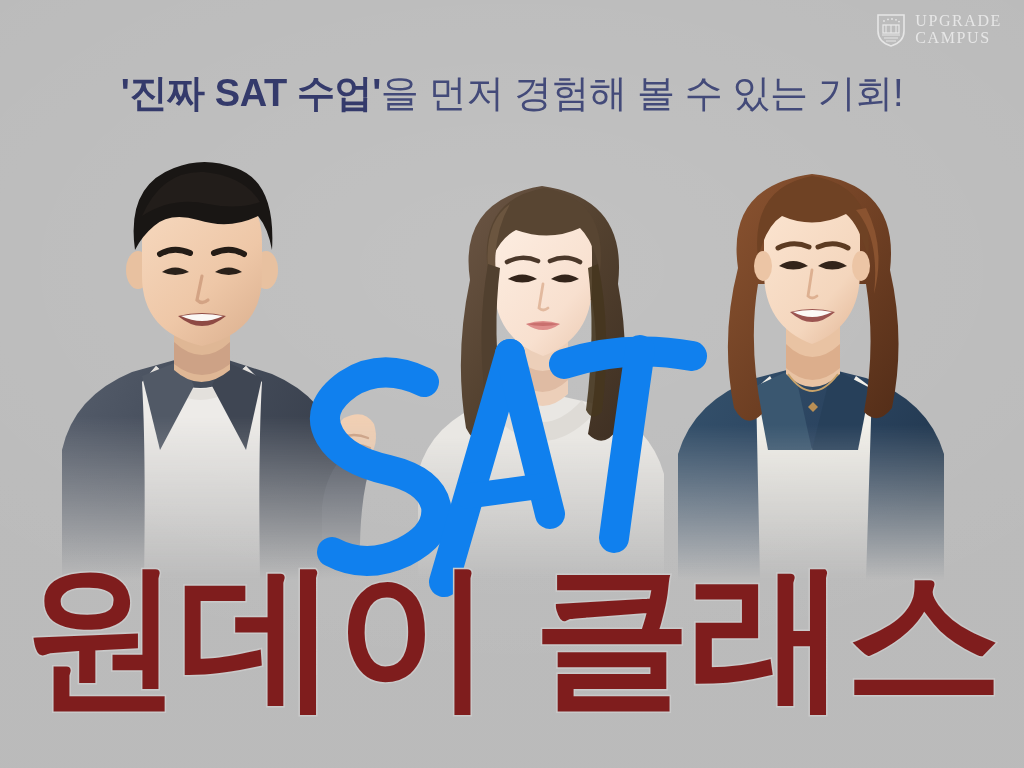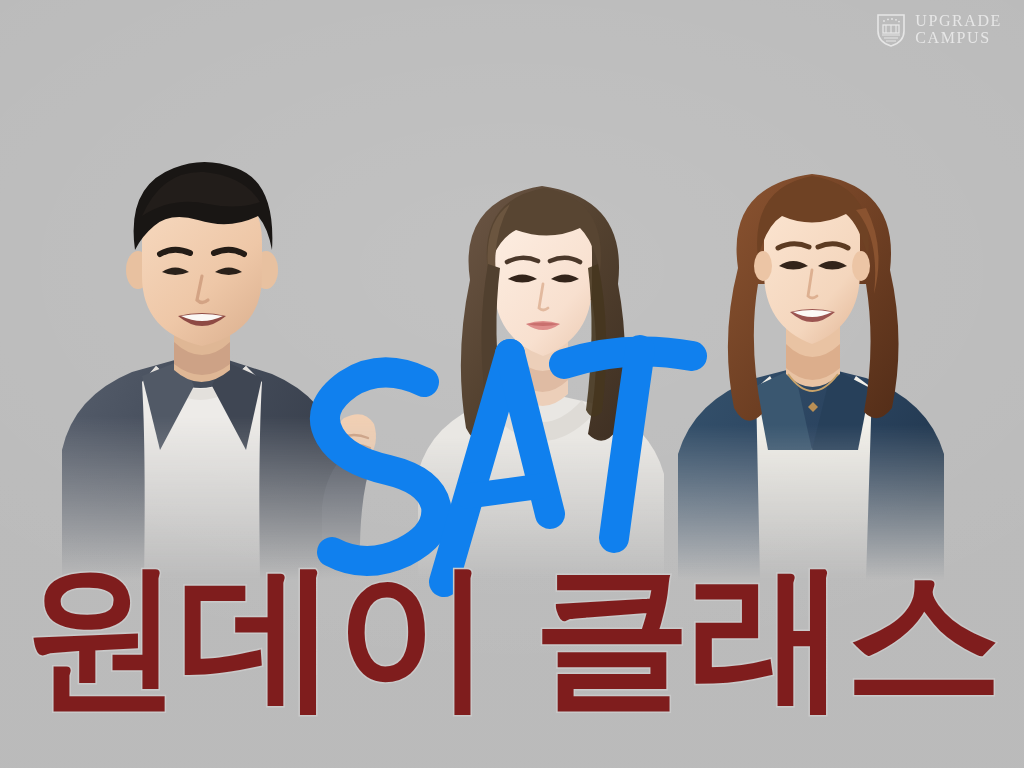--- a/index.html
+++ b/index.html
@@ -312,20 +312,23 @@
         <path d="M 214 16 L 148 244" stroke-width="30"></path>
         <path d="M 214 16 L 254 176" stroke-width="30"></path>
         <path d="M 172 158 L 246 148" stroke-width="25"></path>
 
         <path d="M 268 26 Q 330 6 396 18" stroke-width="30"></path>
         <path d="M 344 12 Q 330 110 318 200" stroke-width="30"></path>
       </g>
     </svg>
   </div>
 
+  <div class="headline">
+    <span class="hl-strong">'진짜 SAT 수업'</span><span class="hl-rest">을 먼저 경험해 볼 수 있는 기회!</span>
+  </div>
 
   <div class="bigword">원데이 클래스</div>
 
   <div class="logo">
     <span>
       <svg class="logo-crest" viewBox="0 0 30 36">
         <path d="M2 3 H28 V19 Q28 30 15 34 Q2 30 2 19 Z" fill="none" stroke="#f2f2f2" stroke-width="1.6"></path>
         <g fill="#f2f2f2">
           <circle cx="8" cy="9" r="0.9"></circle>
             <circle cx="12" cy="7.4" r="0.9"></circle>

